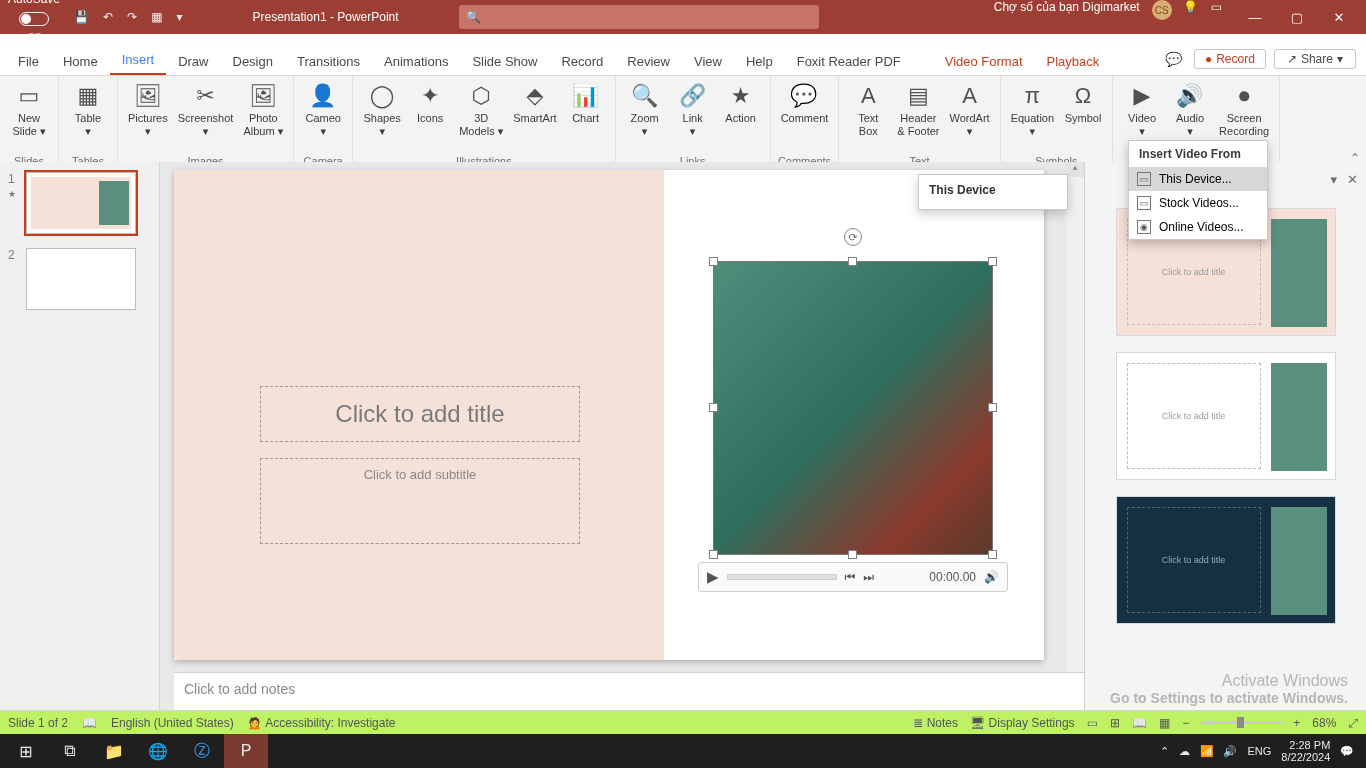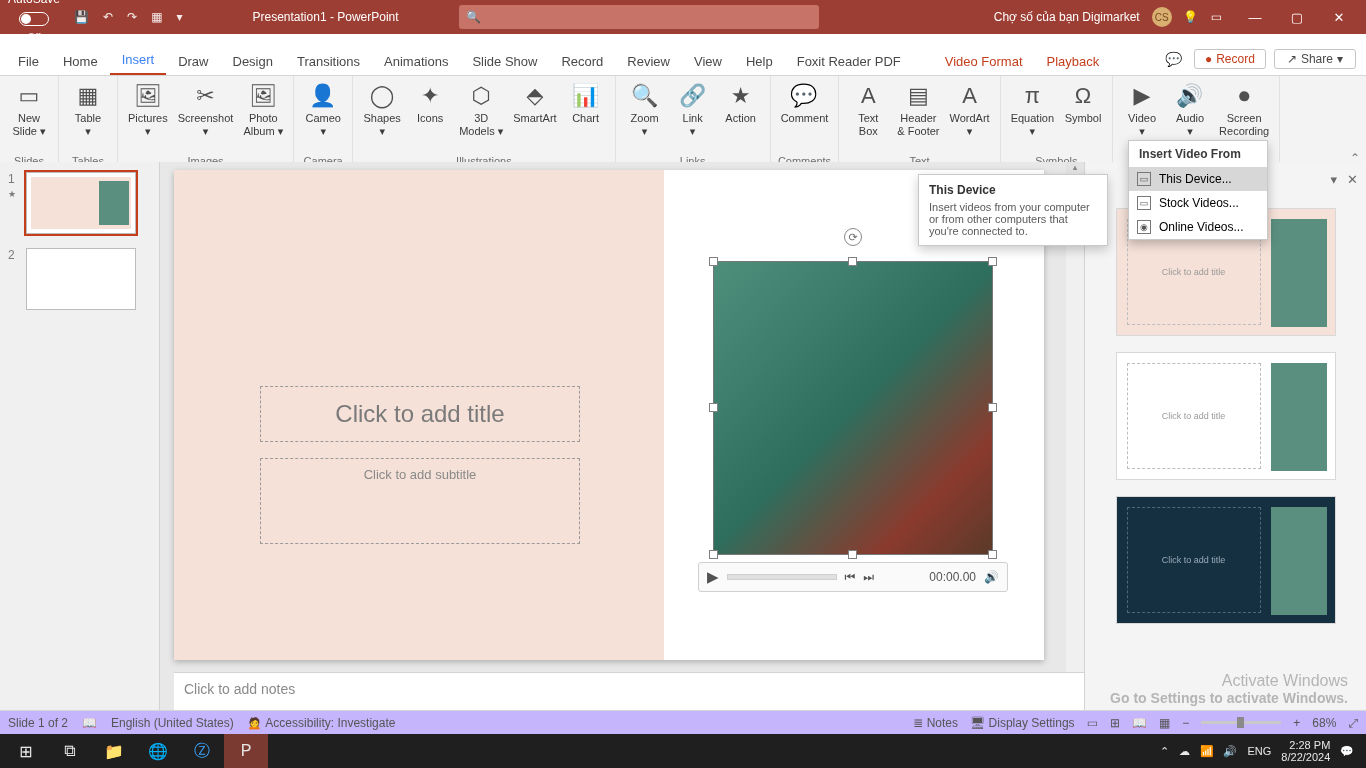--- a/index.html
+++ b/index.html
@@ -9,21 +9,21 @@
 .titlebar { height:34px; background:#9d3e34; display:flex; align-items:center; color:#fff; font-size:12px; }
 .titlebar .autosave { margin-left:8px; display:flex; align-items:center; gap:6px;flex-direction:column; }
 .toggle { width:30px; height:14px; border:1px solid #fff; border-radius:8px; position:relative; }
 .toggle::after { content:""; position:absolute; width:10px; height:10px; background:#fff; border-radius:50%; top:1px; left:1px; }
 .titlebar .qat { display:flex; gap:14px; margin-left:14px; }
 .titlebar .qat span { opacity:.9; }
 .titlebar .doc { margin-left:70px; }
 .titlebar .searchwrap { margin-left:60px; width:360px; height:24px; background:#c87368; border-radius:3px; display:flex; align-items:center; padding:0 8px; }
 .titlebar .searchwrap input { background:transparent; border:none; outline:none; color:#fff; font-size:12px; width:100%; }
 .titlebar .searchwrap input::placeholder { color:#ecd5d1; }
-.titlebar .right { margin-left:auto; display:flex; align-items:center; gap:12px; margin-right:6px; }
+.titlebar .right { margin-left:auto; display:flex; align-items:flex-start; gap:12px; margin-right:6px; }
 .avatar { width:20px; height:20px; border-radius:50%; background:#d9b071; color:#7b4a1e; font-size:10px; display:flex; align-items:center; justify-content:center; }
 .winbtns { display:flex; }
 .winbtns span { width:42px; height:34px; display:flex; align-items:center; justify-content:center; font-size:13px; }
 
 
 .tabstrip { height:42px; background:#fff; display:flex; align-items:end; padding:0 6px; border-bottom:1px solid #d6d6d6; font-size:13px; color:#494949; }
 .tab { padding:7px 12px 6px; cursor:pointer; }
 .tab.active { color:#3b82f6; border-bottom:2px solid #c43e1c; }
 .tab.context { color:#c43e1c; }
 .tabstrip .tabs-right { margin-left:auto; display:flex; align-items:center; gap:8px; padding-bottom:4px; padding-right:4px; }
@@ -83,40 +83,40 @@
 .idea .ph { position:absolute; inset:10px 74px 10px 10px; border:1px dashed #bdbdbd; display:flex; align-items:center; justify-content:center; font-size:9px; color:#9a9a9a; }
 .idea .img { position:absolute; right:8px; top:10px; width:56px; height:108px; background:#5a8f7f; }
 .idea.peach { background:#f5e1d8; }
 .idea.dark { background:#153040; }
 .idea.dark .ph { border-color:#4a6a7a; color:#9ab; }
 
 .watermark { position:absolute; right:18px; bottom:62px; text-align:right; color:#b5b5b5; font-size:16px; pointer-events:none; }
 .watermark .sub { font-size:14px;font-weight:bold; }
 
 
-.status { position:absolute; left:0; right:0; bottom:34px; height:24px; background:#c4b5fd; border-top:1px solid #d6d6d6; display:flex; align-items:center; font-size:12px; color:#555; padding:0 8px; gap:14px; }
+.status { position:absolute; left:0; right:0; bottom:34px; height:24px; background:#bef264; border-top:1px solid #d6d6d6; display:flex; align-items:center; font-size:12px; color:#555; padding:0 8px; gap:14px; }
 .status .right { margin-left:auto; display:flex; align-items:center; gap:12px; }
 .zoomtrack { width:80px; height:3px; background:#c9c9c9; position:relative; }
 .zoomtrack::after { content:""; position:absolute; width:7px; height:11px; background:#8a8a8a; top:-4px; left:36px; }
 
 
 .taskbar { position:absolute; left:0; right:0; bottom:0; height:34px; background:#1f1f1f; display:flex; align-items:center; padding:0 4px; color:#e8e8e8; font-size:11px; }
 .taskbar .tb { width:44px; height:34px; display:flex; align-items:center; justify-content:center; font-size:16px; }
 .taskbar .tray { margin-left:auto; display:flex; align-items:center; gap:10px; padding-right:8px; }
 .taskbar .clock { text-align:right; line-height:1.1; font-size:11px; }
 
 
 .dropdown { position:absolute; top:140px; left:1128px; width:140px; background:#fff; border:1px solid #c9c9c9; box-shadow:0 4px 10px rgba(0,0,0,.25); font-size:12px; z-index:50; }
 .dropdown .dhdr { padding:6px 10px; font-weight:600; color:#3b3b3b; }
 .dropdown .ditem { padding:5px 10px 5px 30px; position:relative; cursor:pointer; }
 .dropdown .ditem .dic { position:absolute; left:8px; top:5px; width:14px; height:14px; border:1px solid #777; font-size:9px; display:flex; align-items:center; justify-content:center; color:#555; }
 .dropdown .ditem.hl { background:#d7d7d7; }
 
 
-.tooltip { position:absolute; top:174px; left:918px; width:190px; background:#fff; border:1px solid #c9c9c9; box-shadow:0 4px 10px rgba(0,0,0,.2); padding:8px 10px; font-size:11px; color:#5a5a5a; z-index:49; }
+.tooltip { position:absolute; top:174px; left:918px; width:150px; background:#fff; border:1px solid #c9c9c9; box-shadow:0 4px 10px rgba(0,0,0,.2); padding:8px 10px; font-size:11px; color:#5a5a5a; z-index:49; }
 .tooltip .tt-title { font-weight:600; color:#333; margin-bottom:4px; font-size:12px; }
 </style>
 </head>
 <body>
 
 <div class="titlebar">
   <div class="autosave">
     <span>AutoSave</span>
     <span class="toggle"></span>
     <span style="font-size:10px;opacity:.8">Off</span>
@@ -316,21 +316,20 @@
 
 <div class="dropdown">
   <div class="dhdr">Insert Video From</div>
   <div class="ditem hl"><span class="dic">▭</span><span>This Device...</span></div>
   <div class="ditem"><span class="dic">▭</span><span>Stock Videos...</span></div>
   <div class="ditem"><span class="dic">◉</span><span>Online Videos...</span></div>
 </div>
 
 <div class="tooltip">
   <div class="tt-title">This Device</div>
-  <div>Insert videos from your computer or from other computers that you're connected to.</div>
 </div>
 
 <div class="workarea">
   <div class="thumbs">
     <div class="thumb sel">
       <div class="num">1<br><span style="font-size:9px">★</span></div>
       <div class="mini peach">
           <div class="imgspot"></div>
         </div>
     </div>

